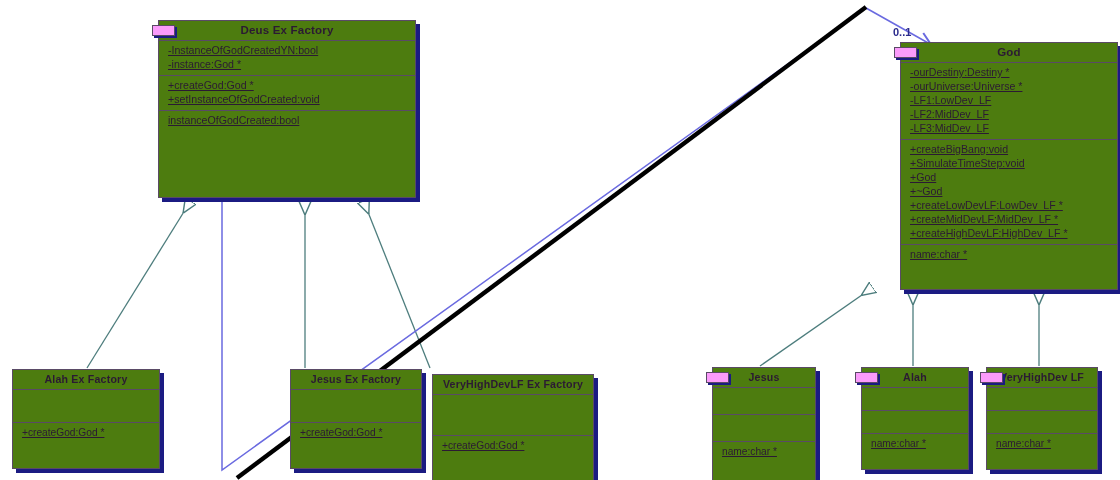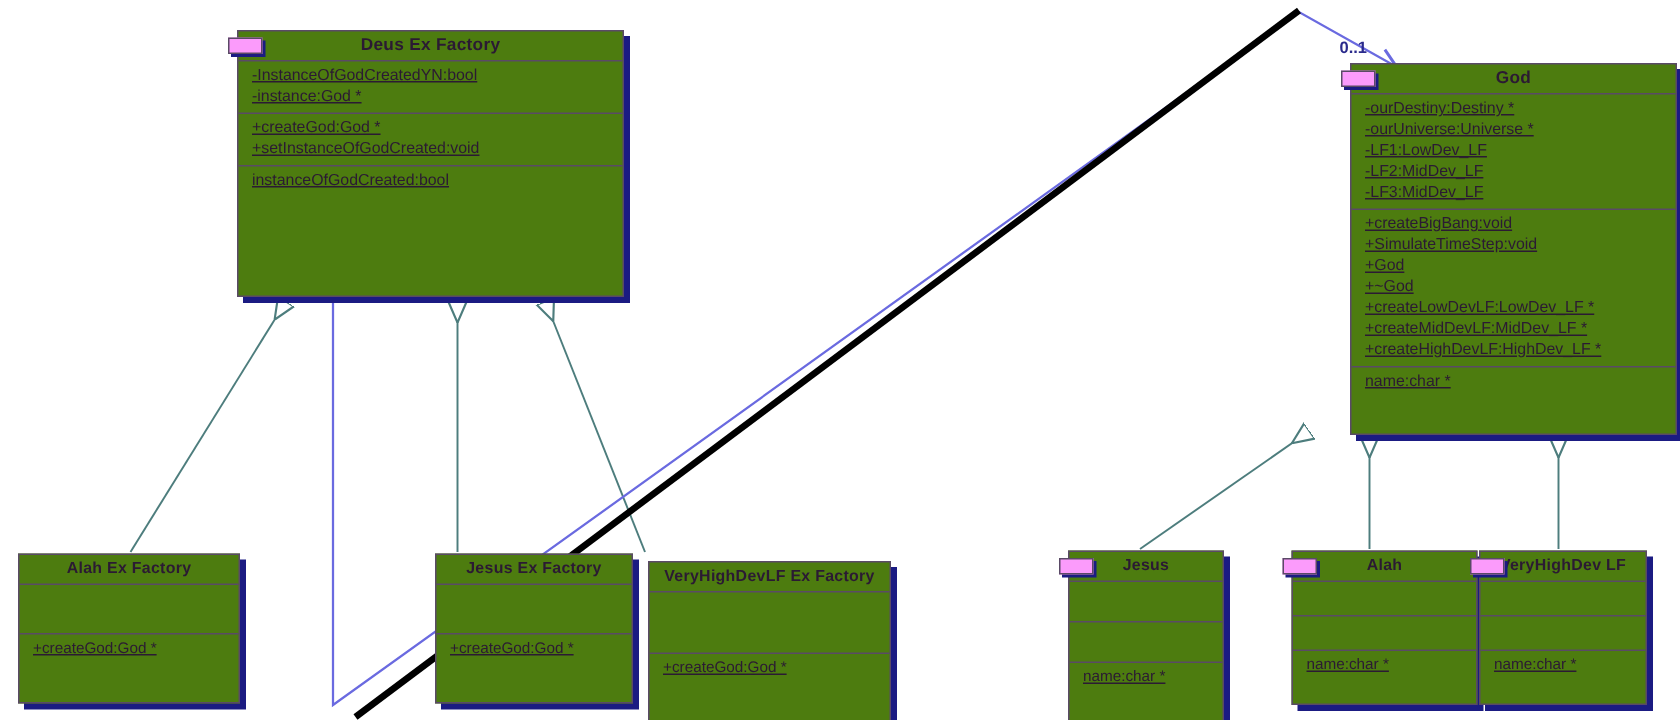--- a/index.html
+++ b/index.html
@@ -192,21 +192,21 @@
   <div class="uml-class small" style="left:712px; top:367px; width:104px; height:116px;">
     <div class="tab"></div>
     <div class="cls-title">Jesus</div>
     <div class="compartment grow empty-comp"></div>
     <div class="compartment grow empty-comp"></div>
     <div class="compartment grow">
       <div class="row">name:char *</div>
     </div>
   </div>
 
-  <div class="uml-class small" style="left:861px; top:367px; width:124px; height:103px;">
+  <div class="uml-class small" style="left:861px; top:367px; width:108px; height:103px;">
     <div class="tab"></div>
     <div class="cls-title">Alah</div>
     <div class="compartment grow empty-comp"></div>
     <div class="compartment grow empty-comp"></div>
     <div class="compartment grow">
       <div class="row">name:char *</div>
     </div>
   </div>
 
   <div class="uml-class small" style="left:986px; top:367px; width:112px; height:103px;">

